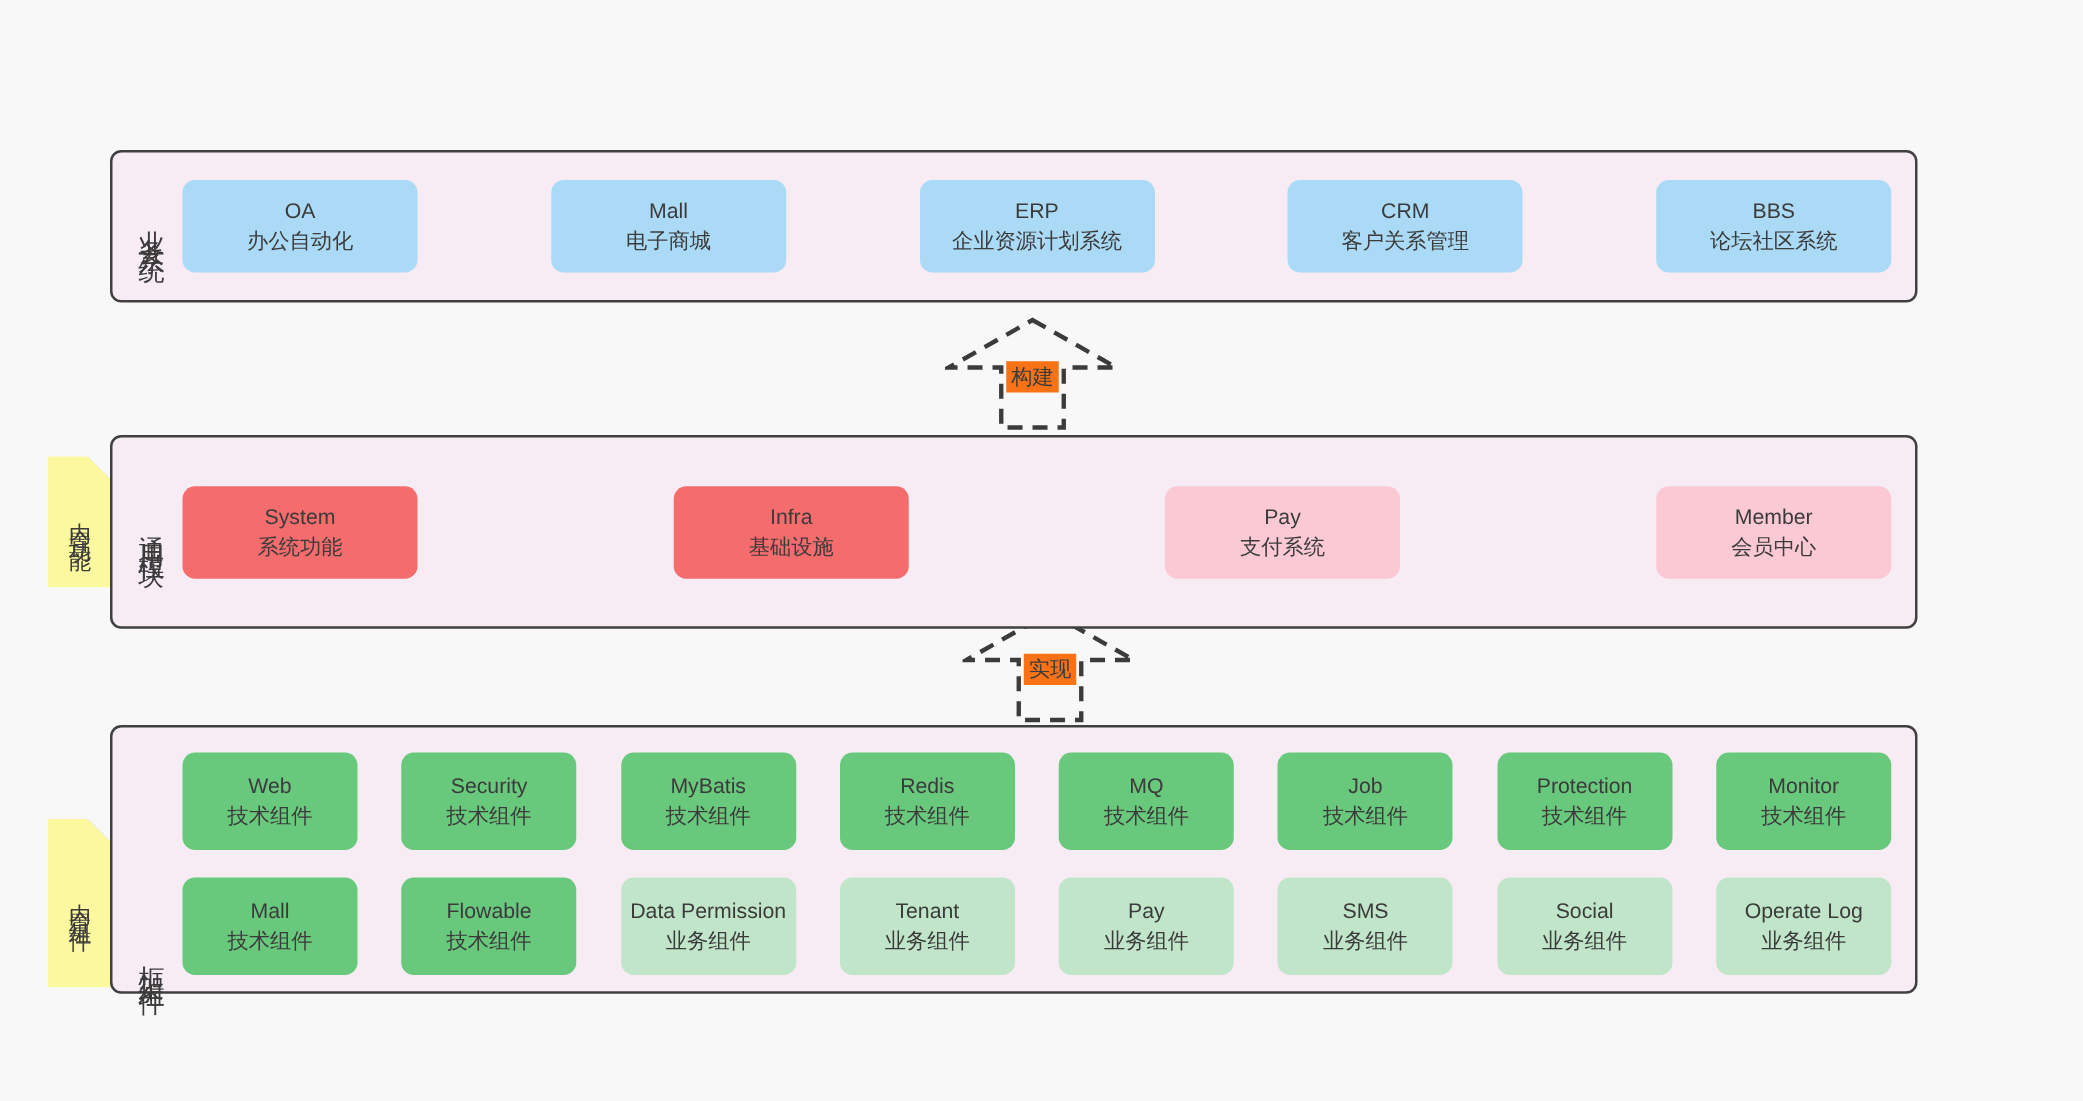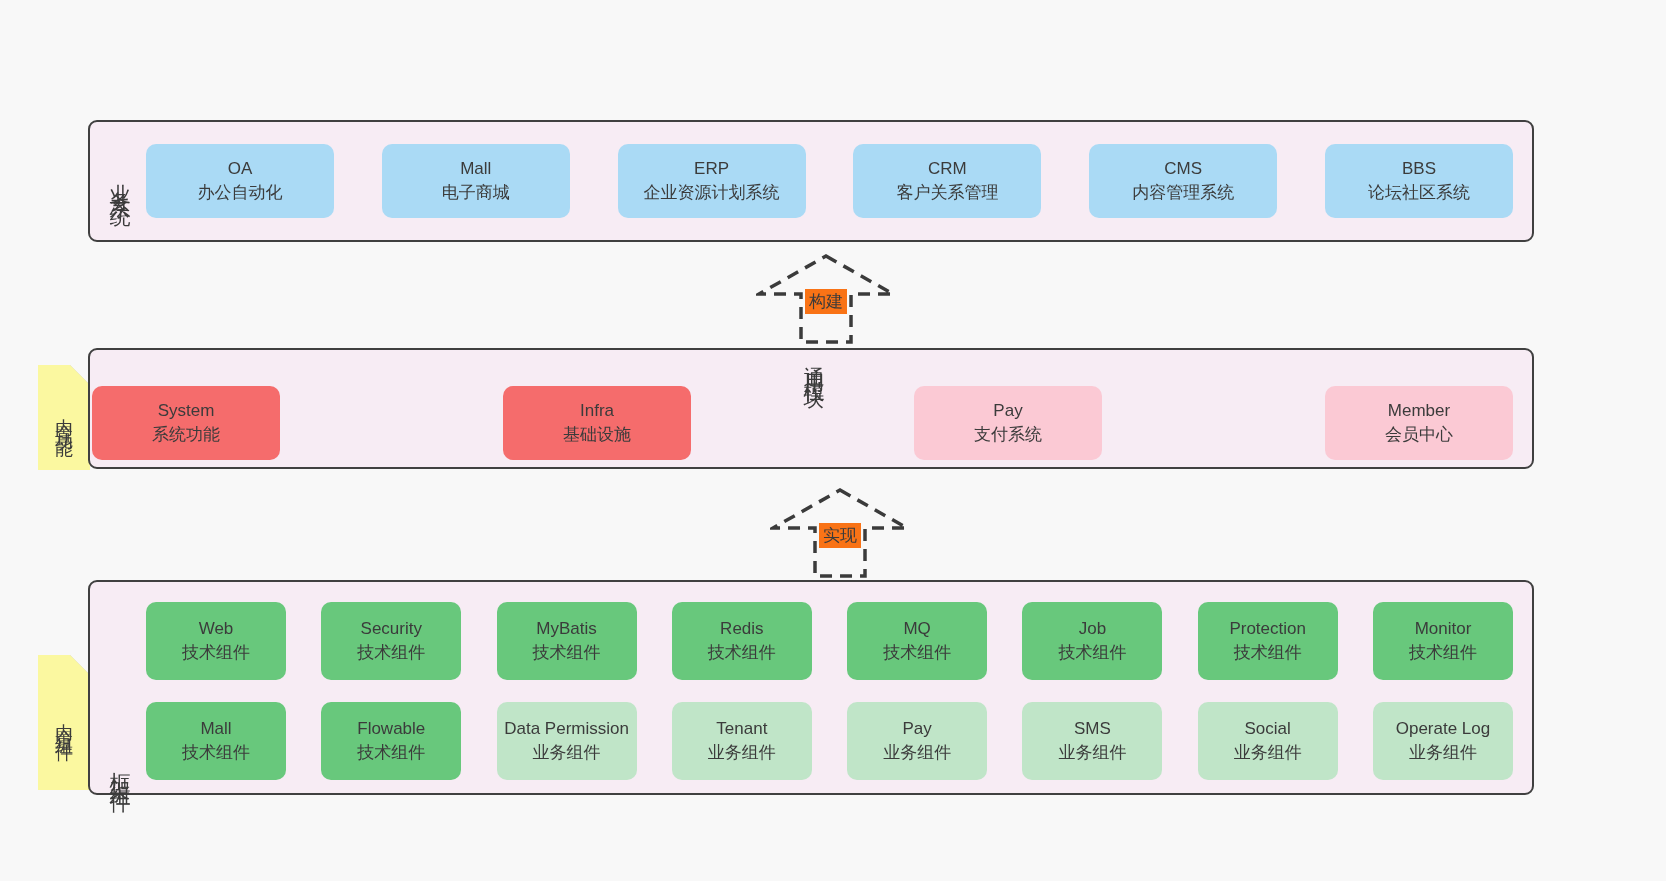--- a/index.html
+++ b/index.html
@@ -20,21 +20,21 @@
     left:88px;width:1446px;
     background:var(--panel-bg,#f7ecf4);
     border:2px solid var(--panel-border,#404040);
     border-radius:9px;
     box-sizing:border-box;
     display:flex;
     align-items:stretch;
     z-index:2;
   }
   .panel-top{top:120px;height:122px;}
-  .panel-mid{top:348px;height:121px;flex-direction:column;}
+  .panel-mid{top:348px;height:155px;}
   .panel-bottom{top:580px;height:215px;}
   .panel-label{
     writing-mode:vertical-rl;
     text-orientation:upright;
     font-size:21px;
     letter-spacing:7px;
     color:var(--text,#3b3b3b);
     align-self:center;
     padding:0 10px 0 16px;
     white-space:nowrap;
@@ -149,24 +149,20 @@
           </div>
           <div class="box blue">
             <div class="box-title">ERP</div>
             <div class="box-sub">企业资源计划系统</div>
           </div>
           <div class="box blue">
             <div class="box-title">CRM</div>
             <div class="box-sub">客户关系管理</div>
           </div>
           <div class="box blue">
-            <div class="box-title">CMS</div>
-            <div class="box-sub">内容管理系统</div>
-          </div>
-          <div class="box blue">
             <div class="box-title">BBS</div>
             <div class="box-sub">论坛社区系统</div>
           </div>
         </div>
     </div>
   </section>
 
   <div class="arrow arrow-1">
     <svg viewBox="0 0 140 92">
       <path d="M70 3 L137 41 L95 41 L95 89 L45 89 L45 41 L3 41 Z"></path>

